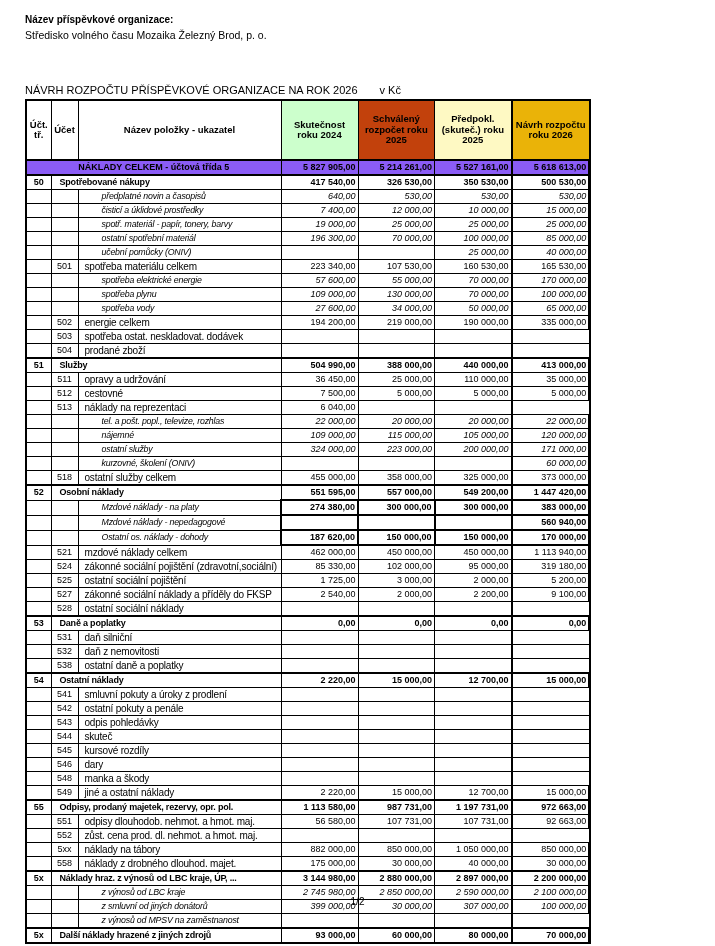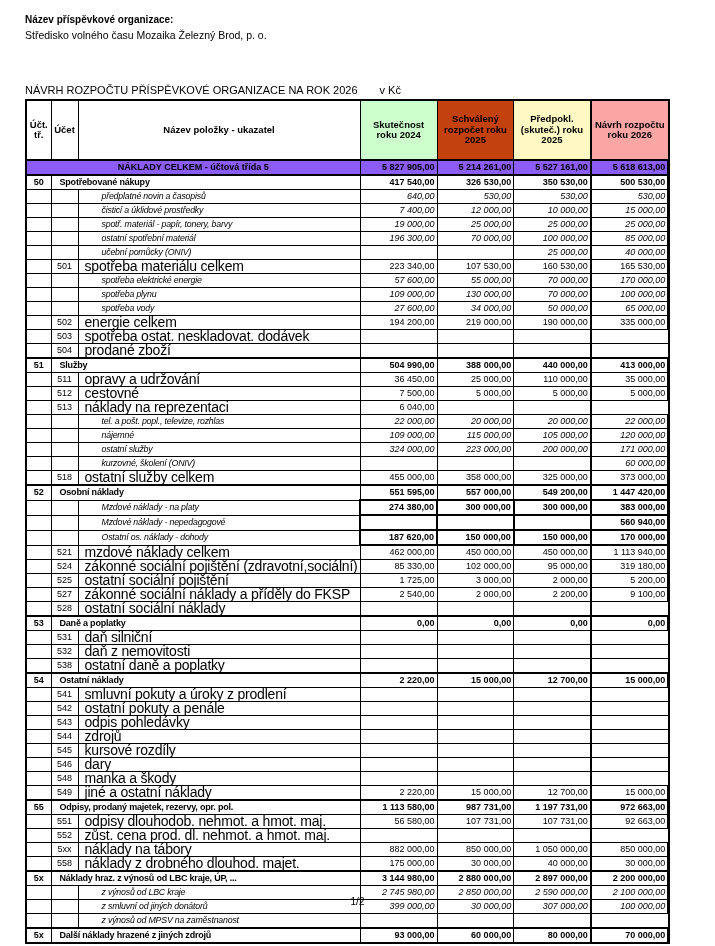--- a/index.html
+++ b/index.html
@@ -38,21 +38,21 @@
   td.tr-col { text-align:center; font-weight:bold; }
   td.acct-col { text-align:center; }
   td.lbl { text-align:left; }
   td.val { text-align:right; }
   td.val.last { border-left:2px solid #000; }
   td.val.last.filled { border-right:3px solid #000; }
 
   tr.section td { border-top:2px solid #000; font-weight:bold; }
   tr.section td.lbl { padding-left:8px; letter-spacing:-0.2px; }
 
-  tr.account td.lbl { padding-left:6px; font-size:14px; letter-spacing:-0.2px; }
+  tr.account td.lbl { padding-left:6px; font-size:10px; letter-spacing:-0.2px; }
   tr.detail td.lbl, tr.detailbold td.lbl {
     padding-left:23px; font-style:italic; font-size:8.8px; letter-spacing:-0.2px;
   }
   tr.detail td.val { font-style:italic;padding-left:21px; }
   tr.detailbold td.val { font-weight:bold; border-width:2px; }
 
   .page-number { position:absolute; left:0; width:715px; top:896px; text-align:center; font-size:10px; }
 </style>
 </head>
 <body>
@@ -75,21 +75,21 @@
       <col class="c7">
   </colgroup>
   <thead>
     <tr>
         <th style="background: rgb(255, 255, 255);">Účt. tř.</th>
         <th style="background: rgb(255, 255, 255);">Účet</th>
         <th style="background: rgb(255, 255, 255);">Název položky - ukazatel</th>
         <th style="background: rgb(204, 255, 204);">Skutečnost roku 2024</th>
         <th style="background: #c2410c;">Schválený rozpočet roku 2025</th>
         <th style="background: #fef9c3;">Předpokl. (skuteč.) roku 2025</th>
-        <th class="last" style="background: #fca5a5;">Návrh rozpočtu roku 2026</th>
+        <th class="last" style="background: #eab308;">Návrh rozpočtu roku 2026</th>
       </tr>
   </thead>
   <tbody>
       <tr class="total" style="background: #8b5cf6;">
         <td colspan="3" class="lbl">NÁKLADY CELKEM - účtová třída 5</td>
         <td class="val">5 827 905,00</td>
         <td class="val">5 214 261,00</td>
         <td class="val">5 527 161,00</td>
         <td class="val last filled">5 618 613,00</td>
       </tr>
@@ -435,21 +435,21 @@
         <td class="acct-col">543</td>
         <td class="lbl">odpis pohledávky</td>
         <td class="val"></td>
         <td class="val"></td>
         <td class="val"></td>
         <td class="val last"></td>
       </tr>
       <tr class="account">
         <td class="tr-col"></td>
         <td class="acct-col">544</td>
-        <td class="lbl">zdrojů</td>
+        <td class="lbl">skuteč</td>
         <td class="val"></td>
         <td class="val"></td>
         <td class="val"></td>
         <td class="val last"></td>
       </tr>
       <tr class="account">
         <td class="tr-col"></td>
         <td class="acct-col">545</td>
         <td class="lbl">kursové rozdíly</td>
         <td class="val"></td>

